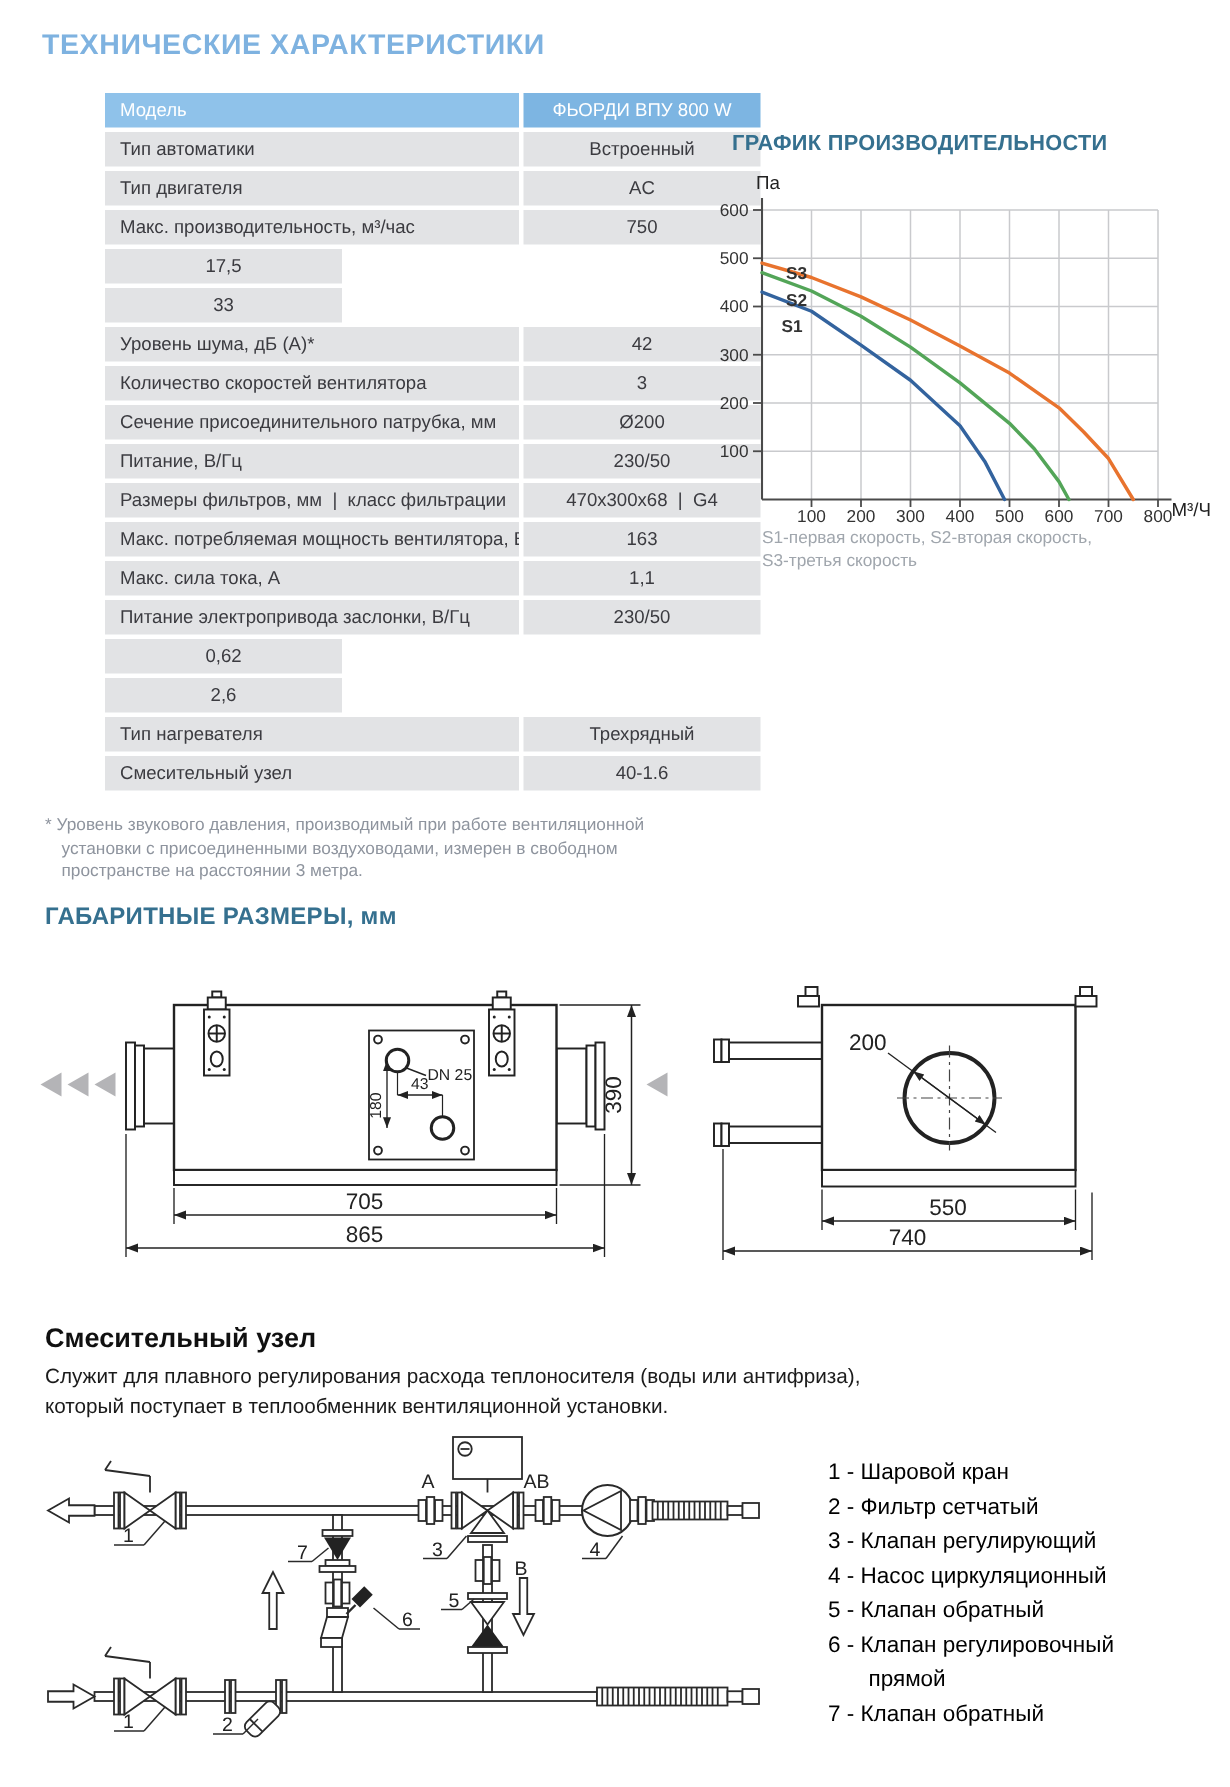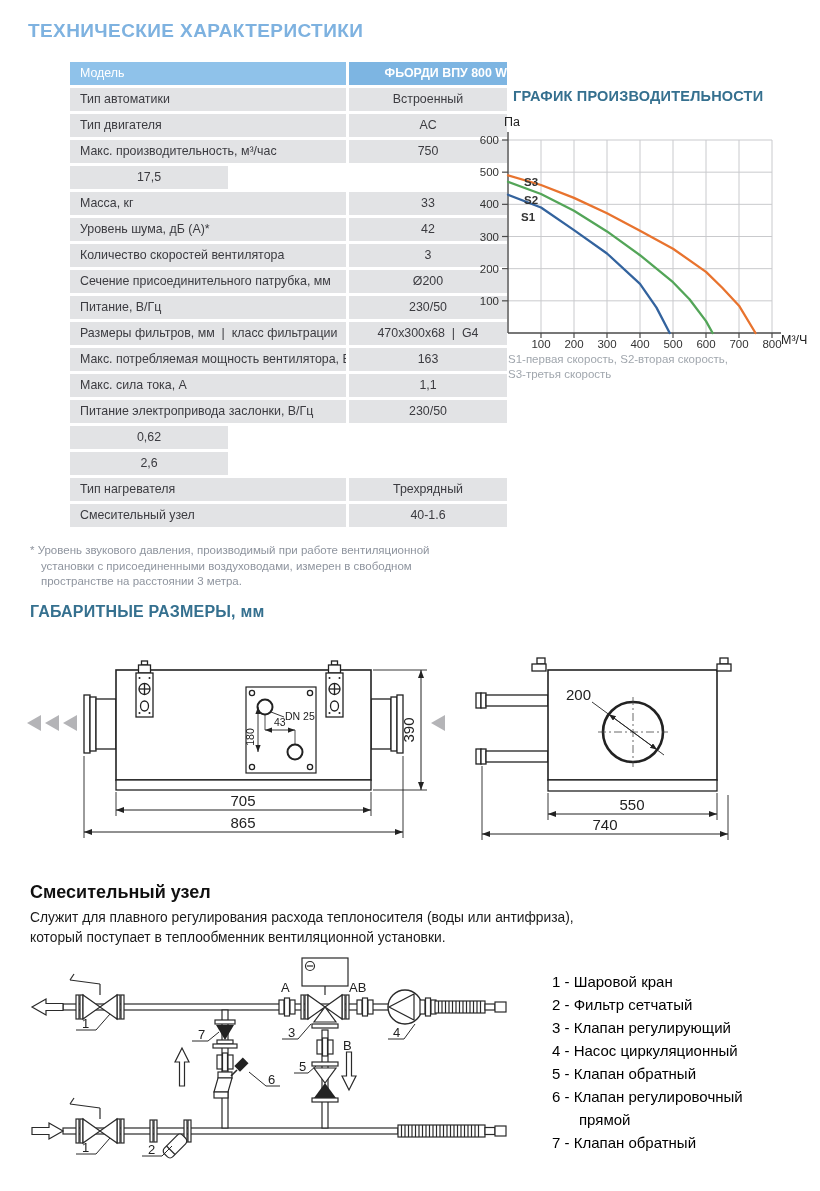--- a/index.html
+++ b/index.html
@@ -1,32 +1,32 @@
 <!DOCTYPE html>
 <html><head>
 <meta charset="utf-8">
 <style>
   html,body{margin:0;padding:0;background:#fff;}
   #canvas{position:relative;width:820px;height:1191px;background:#fff;overflow:hidden;
           font-family:"Liberation Sans","DejaVu Sans",sans-serif;}
   .abs{position:absolute;}
   
   #page-title{left:28px;top:20px;font-size:19px;font-weight:bold;color:#7eb2e0;letter-spacing:.4px;}
-  #chart-title{left:513px;top:88px;font-size:14.5px;font-weight:bold;color:#35708f;letter-spacing:.2px;}
+  #chart-title{left:488px;top:88px;font-size:14.5px;font-weight:bold;color:#35708f;letter-spacing:.2px;}
   #dims-title{left:30px;top:603px;font-size:16px;font-weight:bold;color:#35708f;letter-spacing:.2px;}
   #mix-title{left:30px;top:882px;font-size:18px;font-weight:bold;color:#101010;}
   #mix-desc{left:30px;top:908px;font-size:13.8px;color:#1b1b1b;line-height:19.5px;}
   
   #spec-table{left:30px;top:62px;width:437px;padding-left:40px;}
   .trow{display:flex;margin-bottom:3px;}
   .tcell{height:23px;line-height:23px;font-size:12.4px;color:#3b3b40;background:#e2e3e5;white-space:pre;overflow:hidden;}
   .tlabel{width:266px;padding-left:10px;margin-right:3px;}
   .tvalue{width:158px;text-align:center;}
   .thead .tlabel{background:#8fc2ea;color:#fff;}
-  .thead .tvalue{background:#7db5e2;color:#fff;font-weight:bold;text-align:right;}
+  .thead .tvalue{background:#7db5e2;color:#fff;font-weight:normal;}
   #footnote{left:30px;top:543px;width:400px;font-size:11.5px;line-height:15.5px;color:#8e949e;
             padding-left:11px;text-indent:-11px;}
   #chart-note{left:508px;top:352px;font-size:11.5px;line-height:15px;color:#a0a6ad;}
   
   #legend-list{left:552px;top:970px;width:215px;font-size:15px;line-height:23px;color:#000000;}
   .legend-item{padding-left:27px;text-indent:-27px;}
   svg{display:block;}
   svg text{font-family:"Liberation Sans","DejaVu Sans",sans-serif;}
   .dimtxt{font-size:15px;fill:#222;}
   .smalltxt{font-size:10.5px;fill:#222;}
@@ -54,21 +54,20 @@
           <div class="tcell tvalue">AC</div>
         </div>
         <div class="trow">
           <div class="tcell tlabel">Макс. производительность, м³/час</div>
           <div class="tcell tvalue">750</div>
         </div>
         <div class="trow">
           <div class="tcell tvalue">17,5</div>
         </div>
         <div class="trow">
-          <div class="tcell tlabel">Масса, кг</div>
           <div class="tcell tvalue">33</div>
         </div>
         <div class="trow">
           <div class="tcell tlabel">Уровень шума, дБ (А)*</div>
           <div class="tcell tvalue">42</div>
         </div>
         <div class="trow">
           <div class="tcell tlabel">Количество скоростей вентилятора</div>
           <div class="tcell tvalue">3</div>
         </div>

